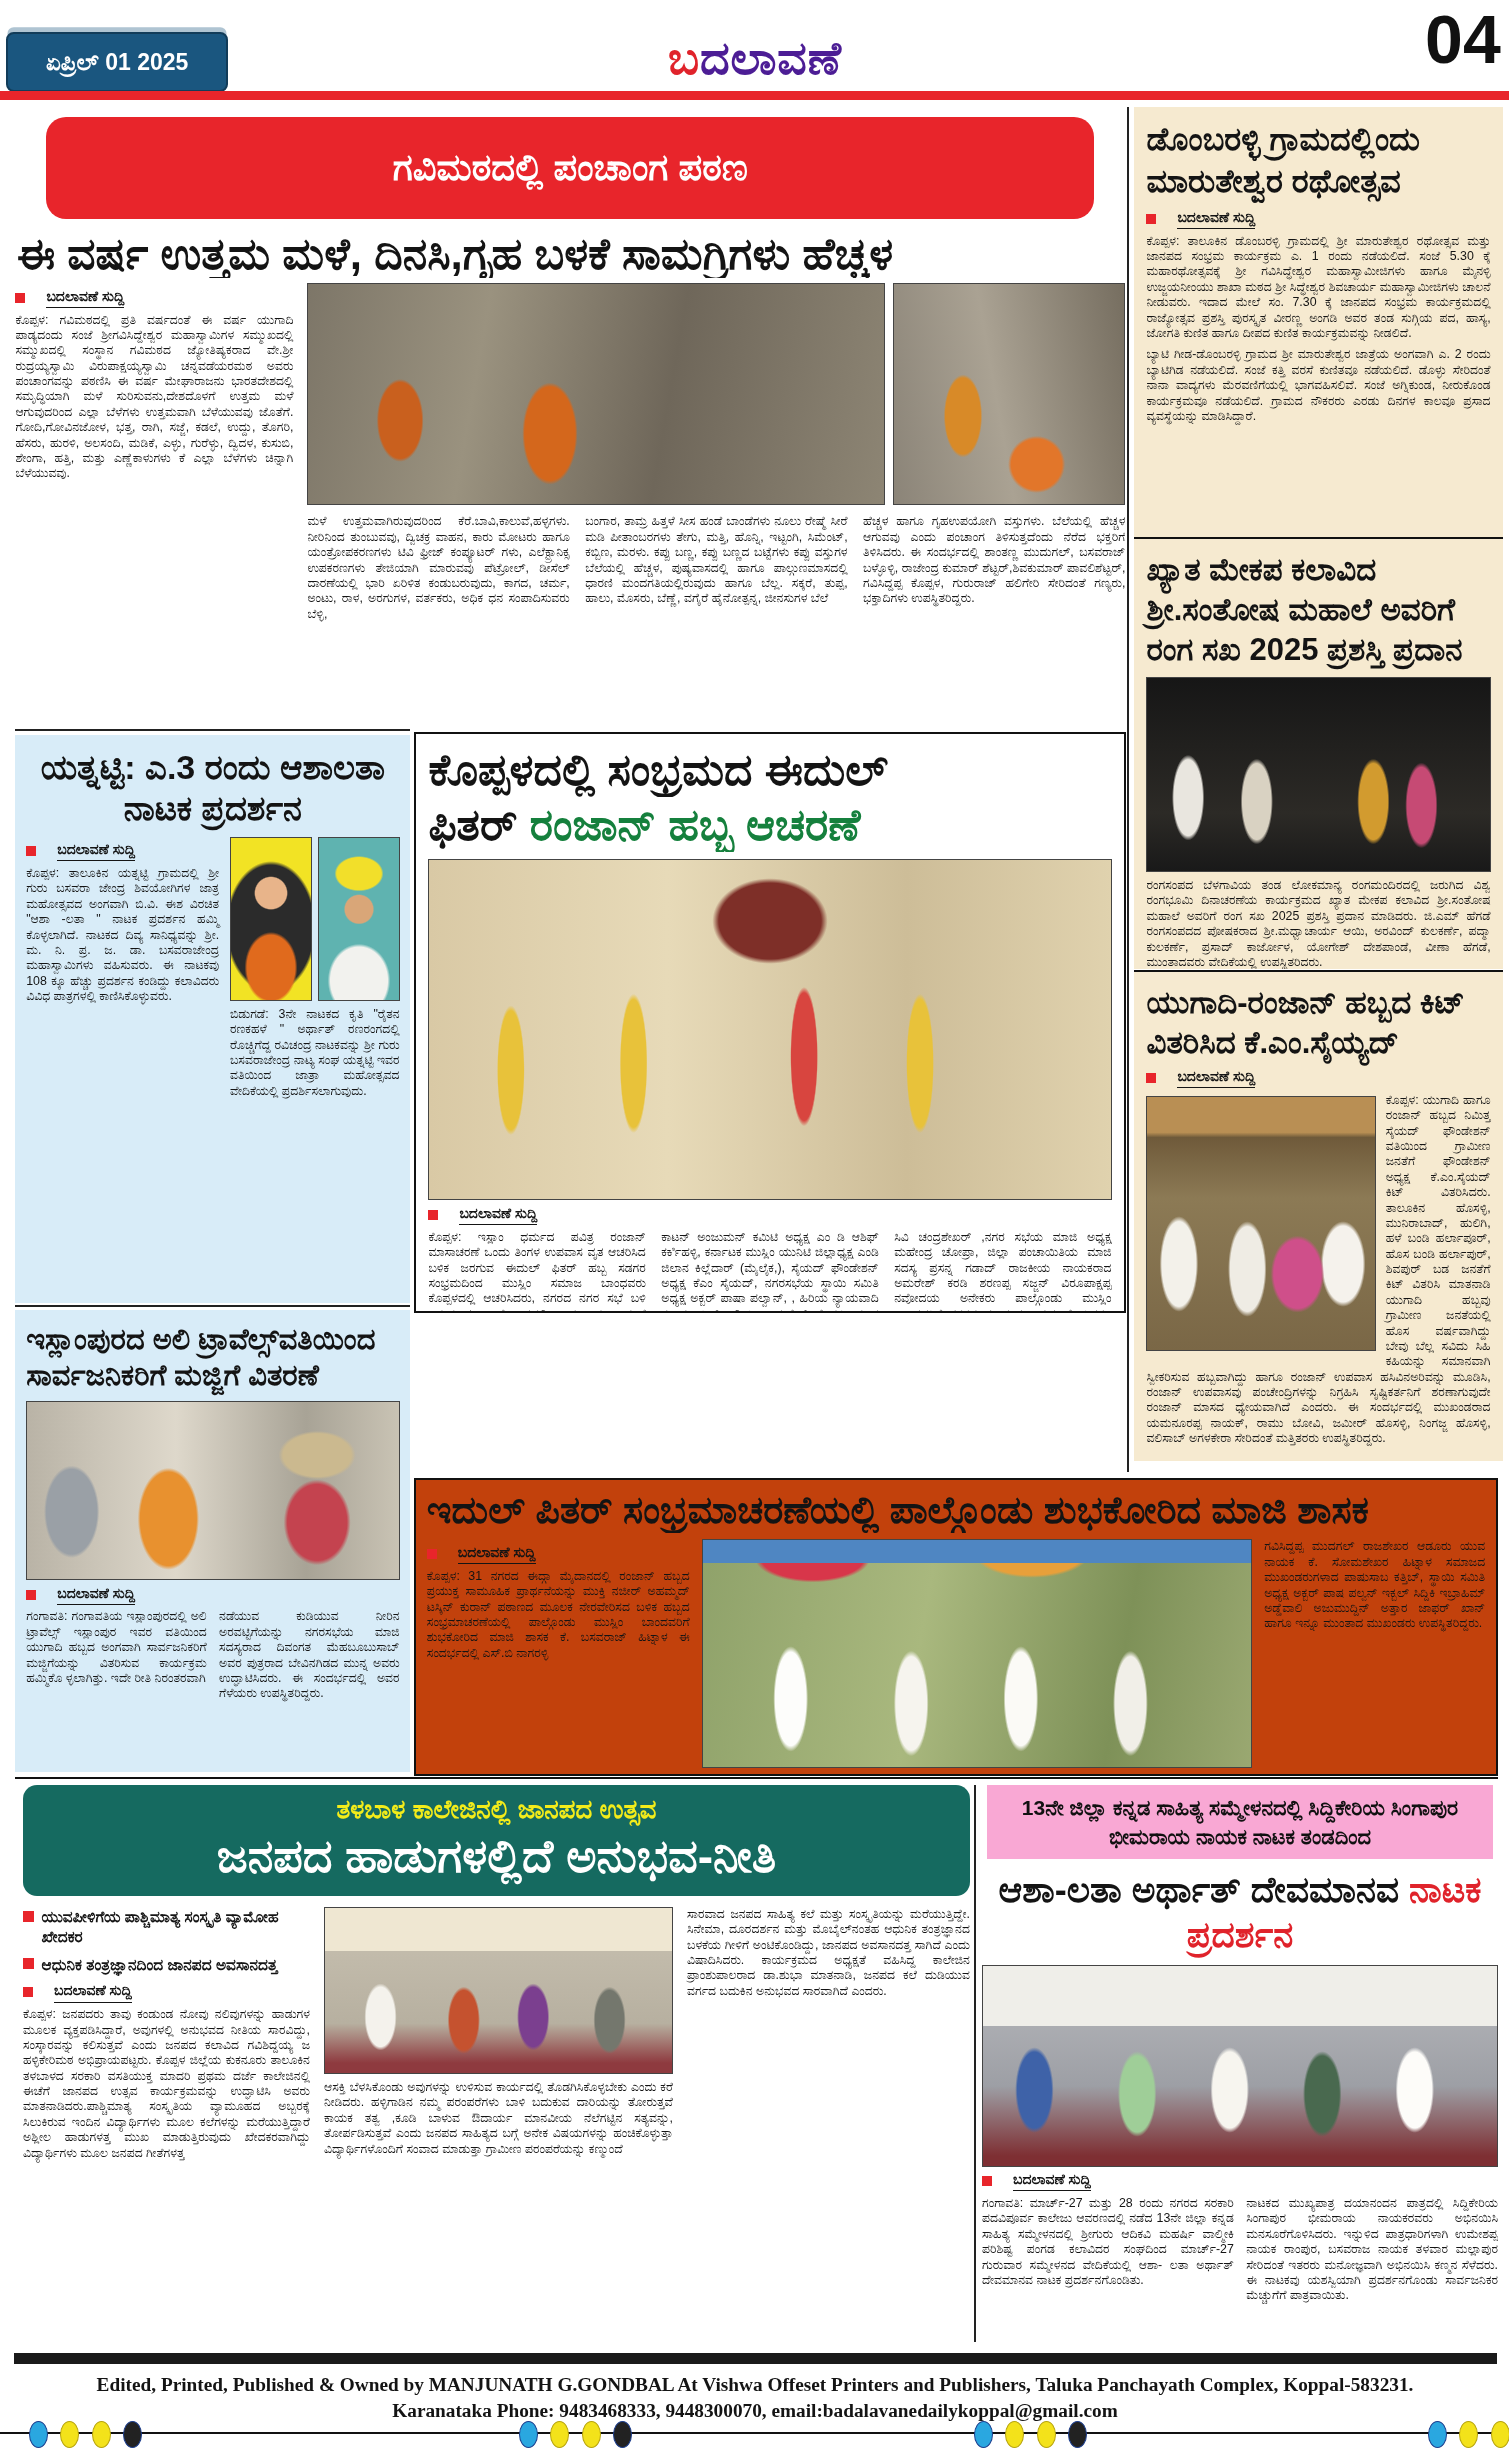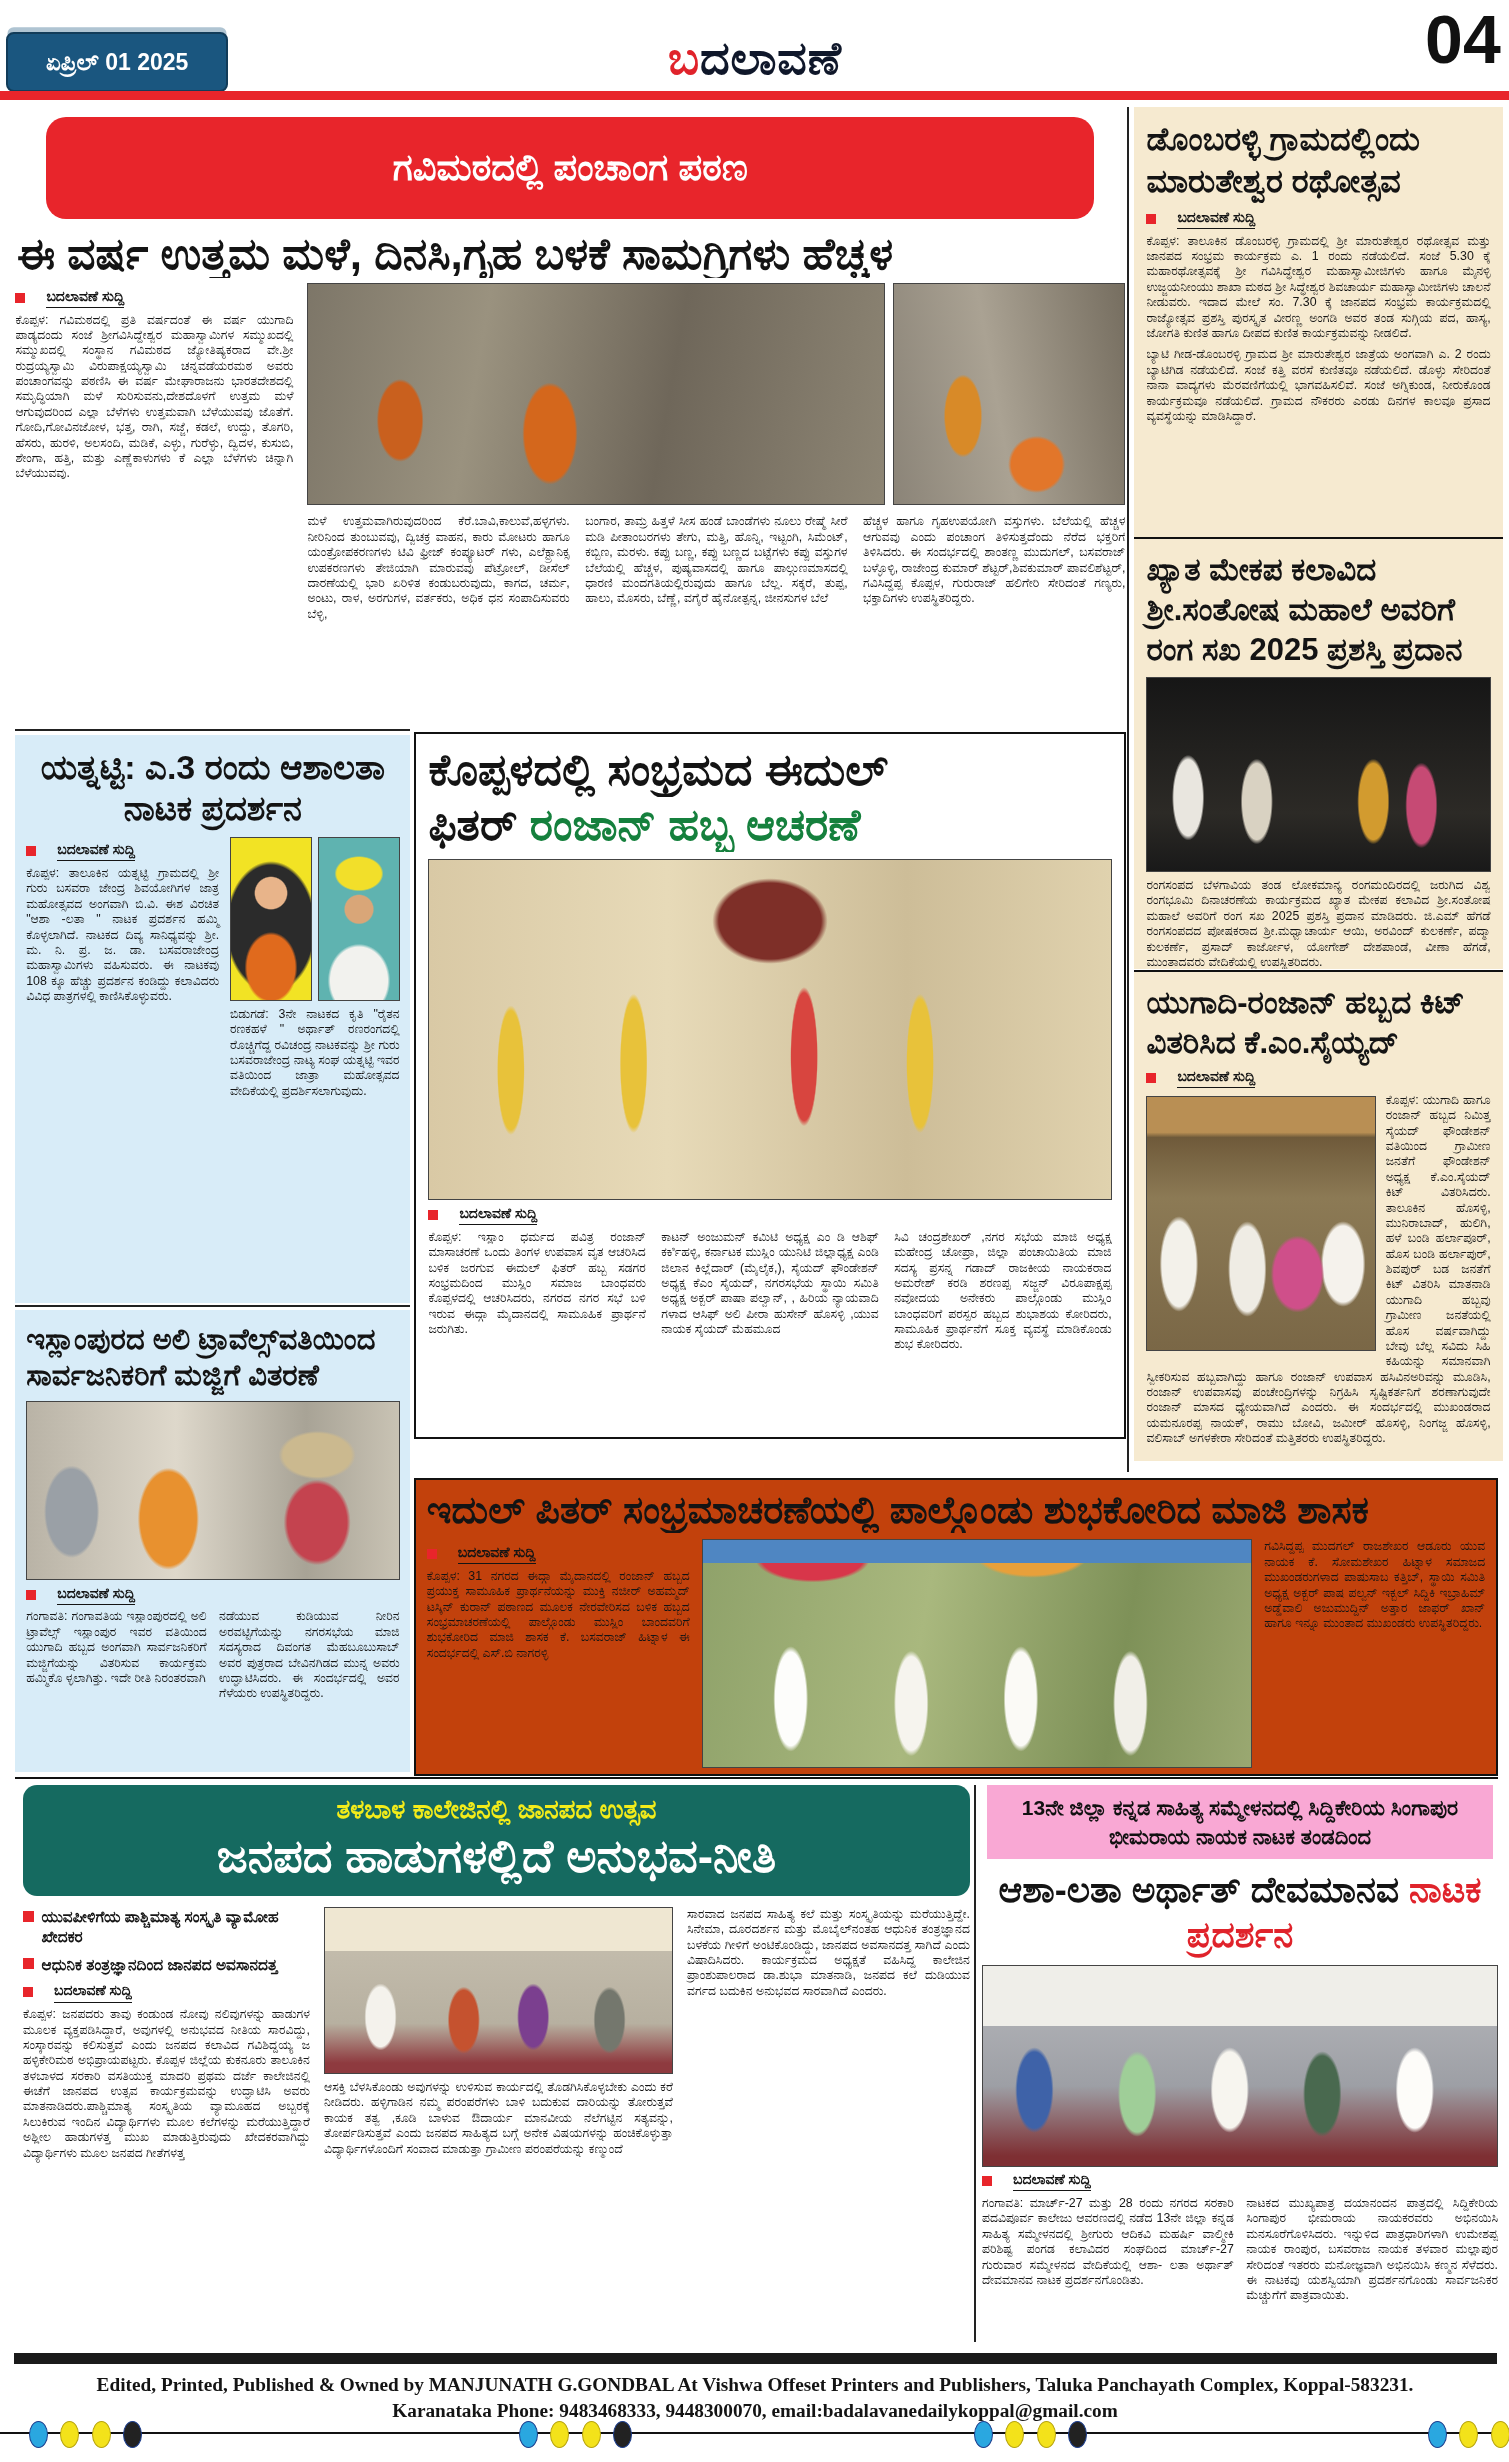--- a/index.html
+++ b/index.html
@@ -11,21 +11,21 @@
   .clip{overflow:hidden;}
   
   #date-badge{
     left:6.2px;top:32px;width:218px;height:56px;background:#1a567f;border:2.3px solid #123c59;
     border-radius:7.7px;color:#fff;font-weight:bold;font-size:23px;
     display:flex;align-items:center;justify-content:center;
     box-shadow:0 -6.2px 0 -1.5px rgba(26,86,127,.35);
   }
   #masthead{left:0;top:31px;width:1510px;text-align:center;font-size:46px;font-weight:bold;letter-spacing:0.8px;}
   #masthead .first{color:#e0232b;}
-  #masthead .rest{color:#0f172a;}
+  #masthead .rest{color:#4c1d95;}
   #page-number{right:9.3px;top:0px;font-family:Liberation Sans, sans-serif;font-size:68px;font-weight:bold;color:#111;}
   #header-rule{left:0;top:91px;width:1510px;height:9.3px;background:#e8252b;}
   
   .byline{display:flex;align-items:center;gap:21px;font-weight:bold;font-size:14px;margin:4.6px 0;}
   .byline .sq{width:10px;height:10px;background:#e8252b;flex:0 0 auto;}
   .byline .txt{border-bottom:1.5px solid #151515;padding-bottom:2.3px;}
   .body{font-size:12.4px;line-height:1.24;text-align:justify;}
   .photo{background:#999;border:0.8px solid #444;}
   .vrule{width:1.5px;background:#222;}
   .hrule{height:1.5px;background:#222;}
@@ -74,21 +74,21 @@
   #art-islampur .headline{font-size:29px;font-weight:bold;line-height:1.25;margin:3.1px 0 7.7px 0;}
   .ph-street{width:100%;height:179px;box-sizing:border-box;background:
      radial-gradient(ellipse 46px 77px at 12% 62%,#9aa0a6 0 55%,transparent 60%),
      radial-gradient(ellipse 51px 85px at 38% 66%,#e8912f 0 55%,transparent 60%),
      radial-gradient(ellipse 54px 69px at 78% 68%,#c4434f 0 55%,transparent 62%),
      radial-gradient(ellipse 62px 39px at 78% 30%,#cbb98f 0 55%,transparent 62%),
      linear-gradient(90deg,#b9b3a6,#ded8cb 40%,#a8a396 75%,#c9c3b4);}
   #art-islampur .cols{display:flex;gap:12.4px;margin-top:3.1px;}
   #art-islampur .cols > div{flex:1;}
   
-  #box-eid{left:414px;top:732px;width:712px;height:707px;border:2.3px solid #111;background:#fff;
+  #box-eid{left:414px;top:732px;width:712px;height:581px;border:2.3px solid #111;background:#fff;
            padding:7.7px 12.4px;box-sizing:border-box;}
   #box-eid .h1{font-size:44px;font-weight:bold;line-height:1.25;white-space:nowrap;overflow:hidden;}
   #box-eid .h2{font-size:44px;font-weight:bold;line-height:1.25;white-space:nowrap;overflow:hidden;}
   #box-eid .h2 .red{color:#15803d;}
   .ph-garland{width:100%;height:341px;margin-top:7.7px;box-sizing:border-box;background:
      radial-gradient(ellipse 23px 108px at 12% 62%,#e8c23a 0 55%,transparent 60%),
      radial-gradient(ellipse 23px 116px at 30% 60%,#e8c23a 0 55%,transparent 60%),
      radial-gradient(ellipse 23px 116px at 55% 58%,#d8453f 0 55%,transparent 60%),
      radial-gradient(ellipse 23px 116px at 72% 60%,#e8c23a 0 55%,transparent 60%),
      radial-gradient(ellipse 93px 69px at 50% 18%,#7e2f28 0 55%,transparent 62%),

